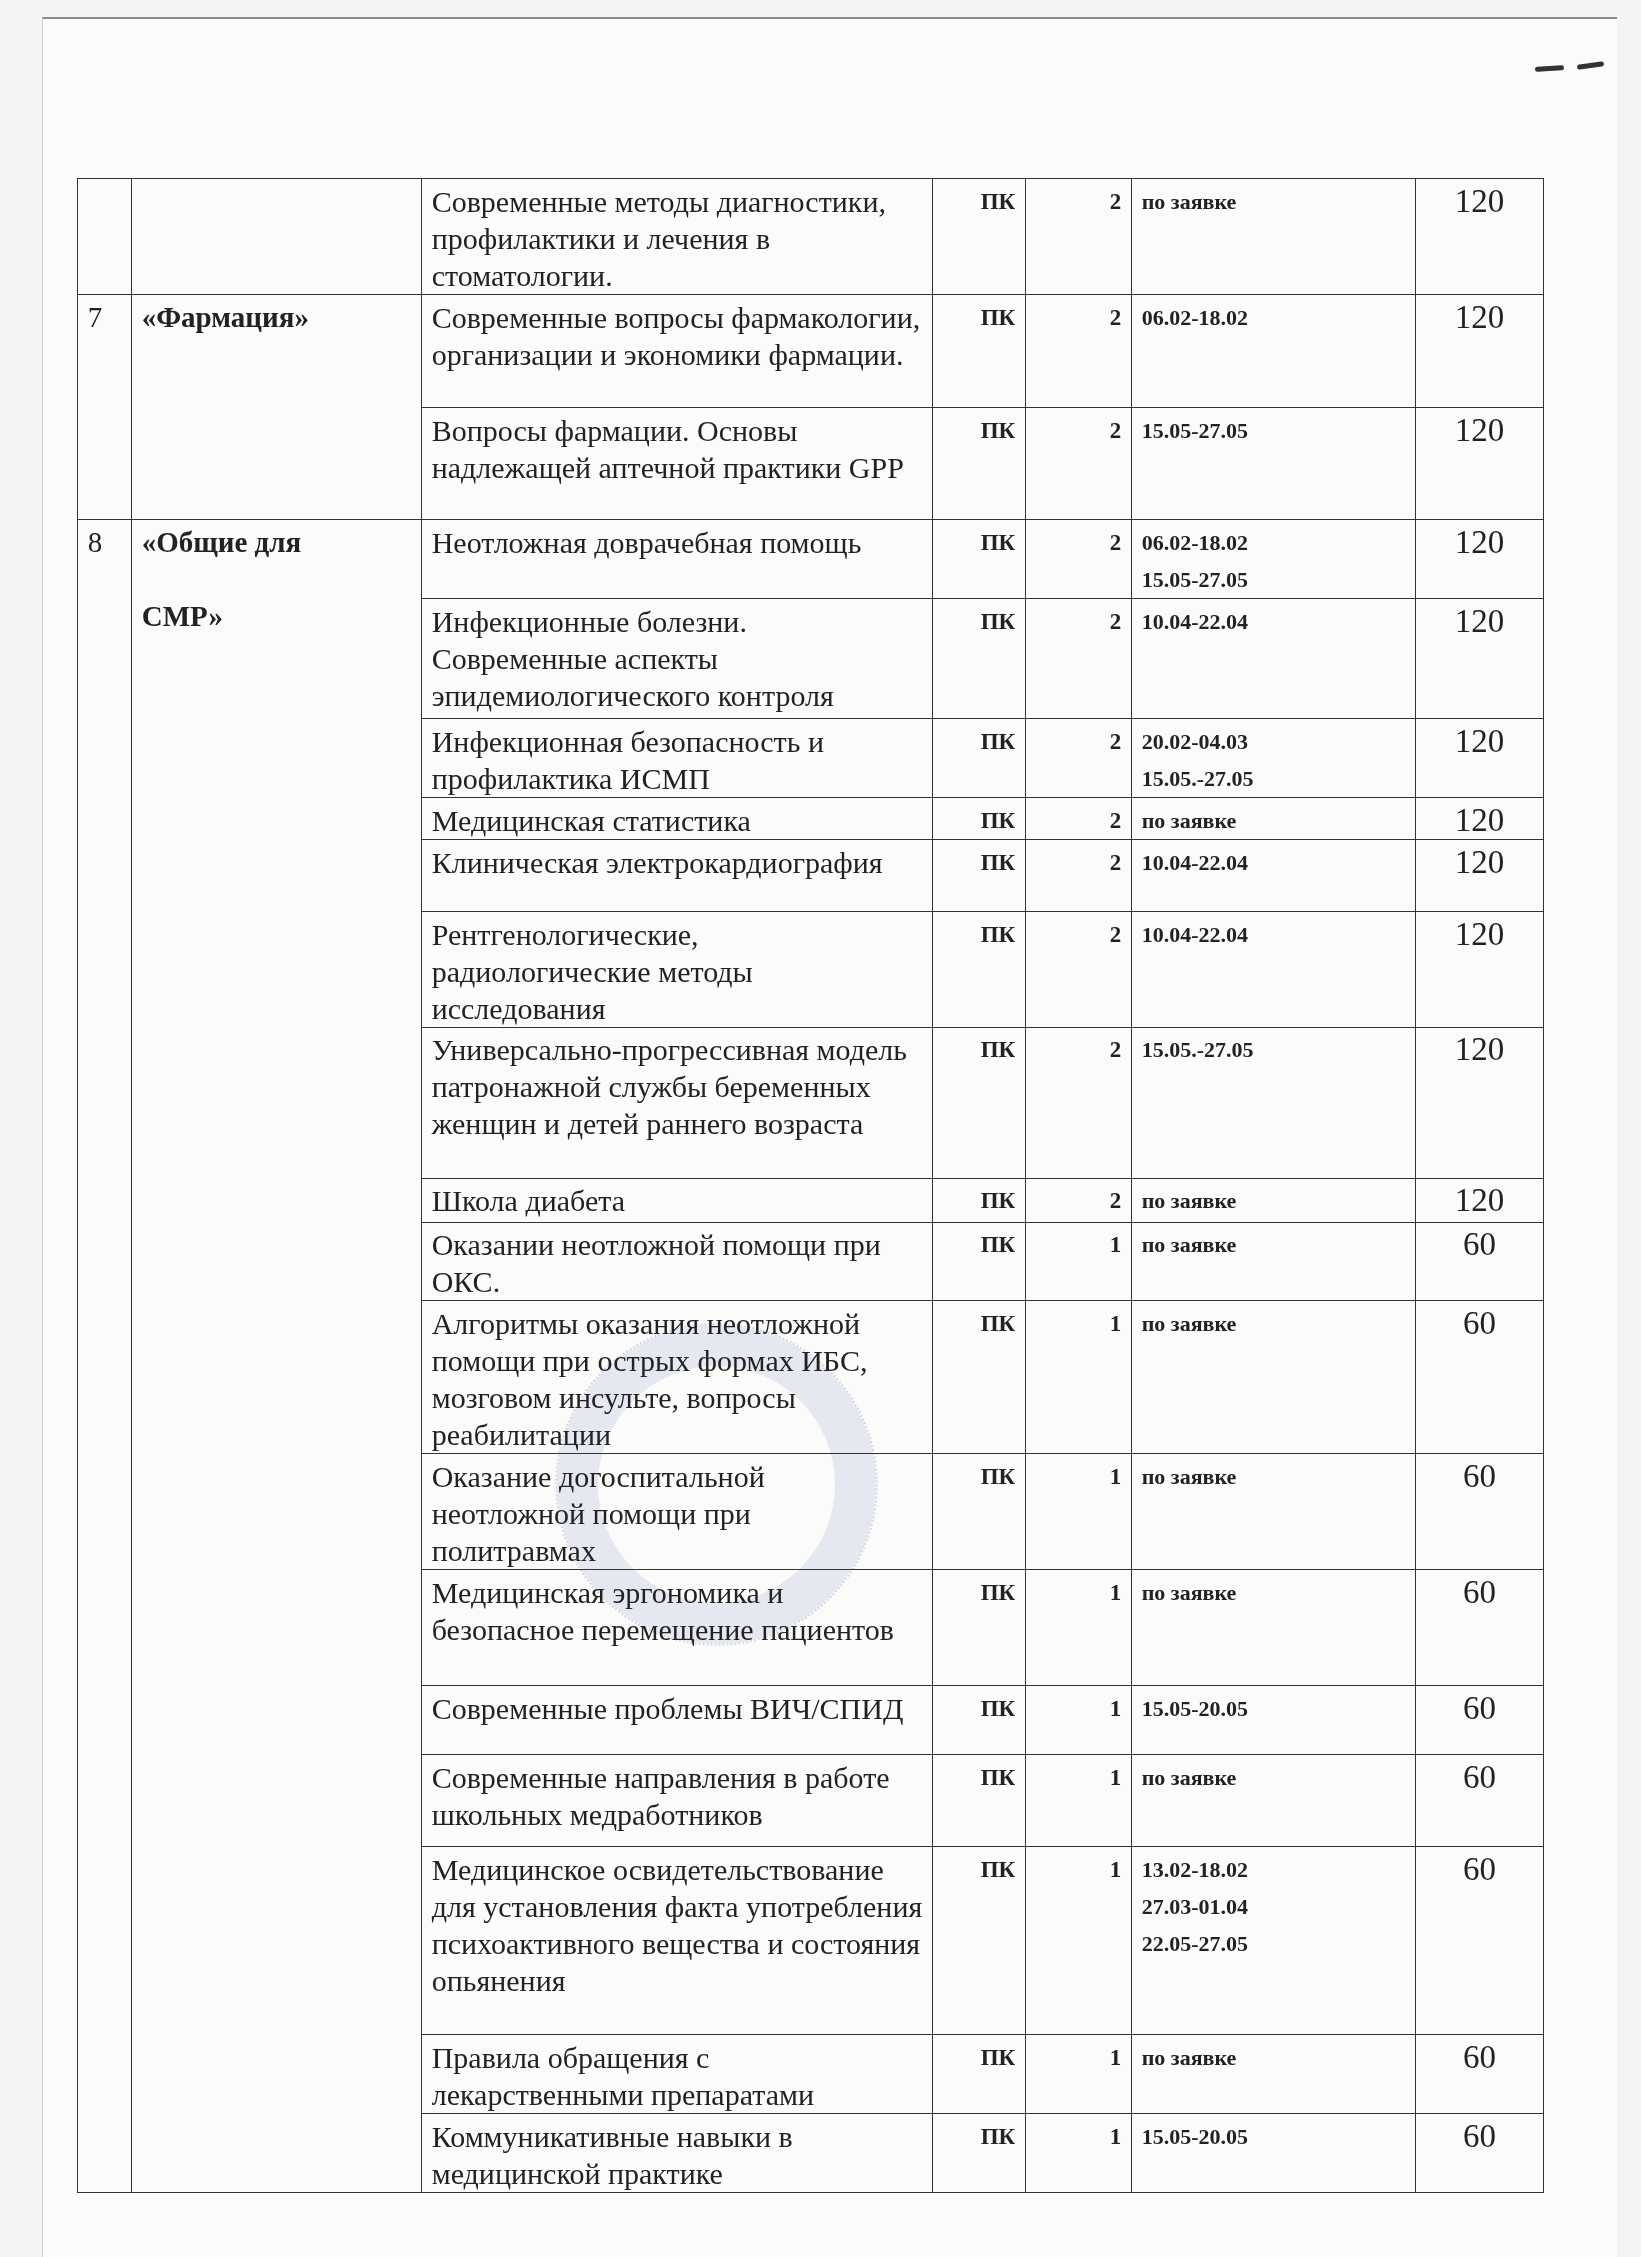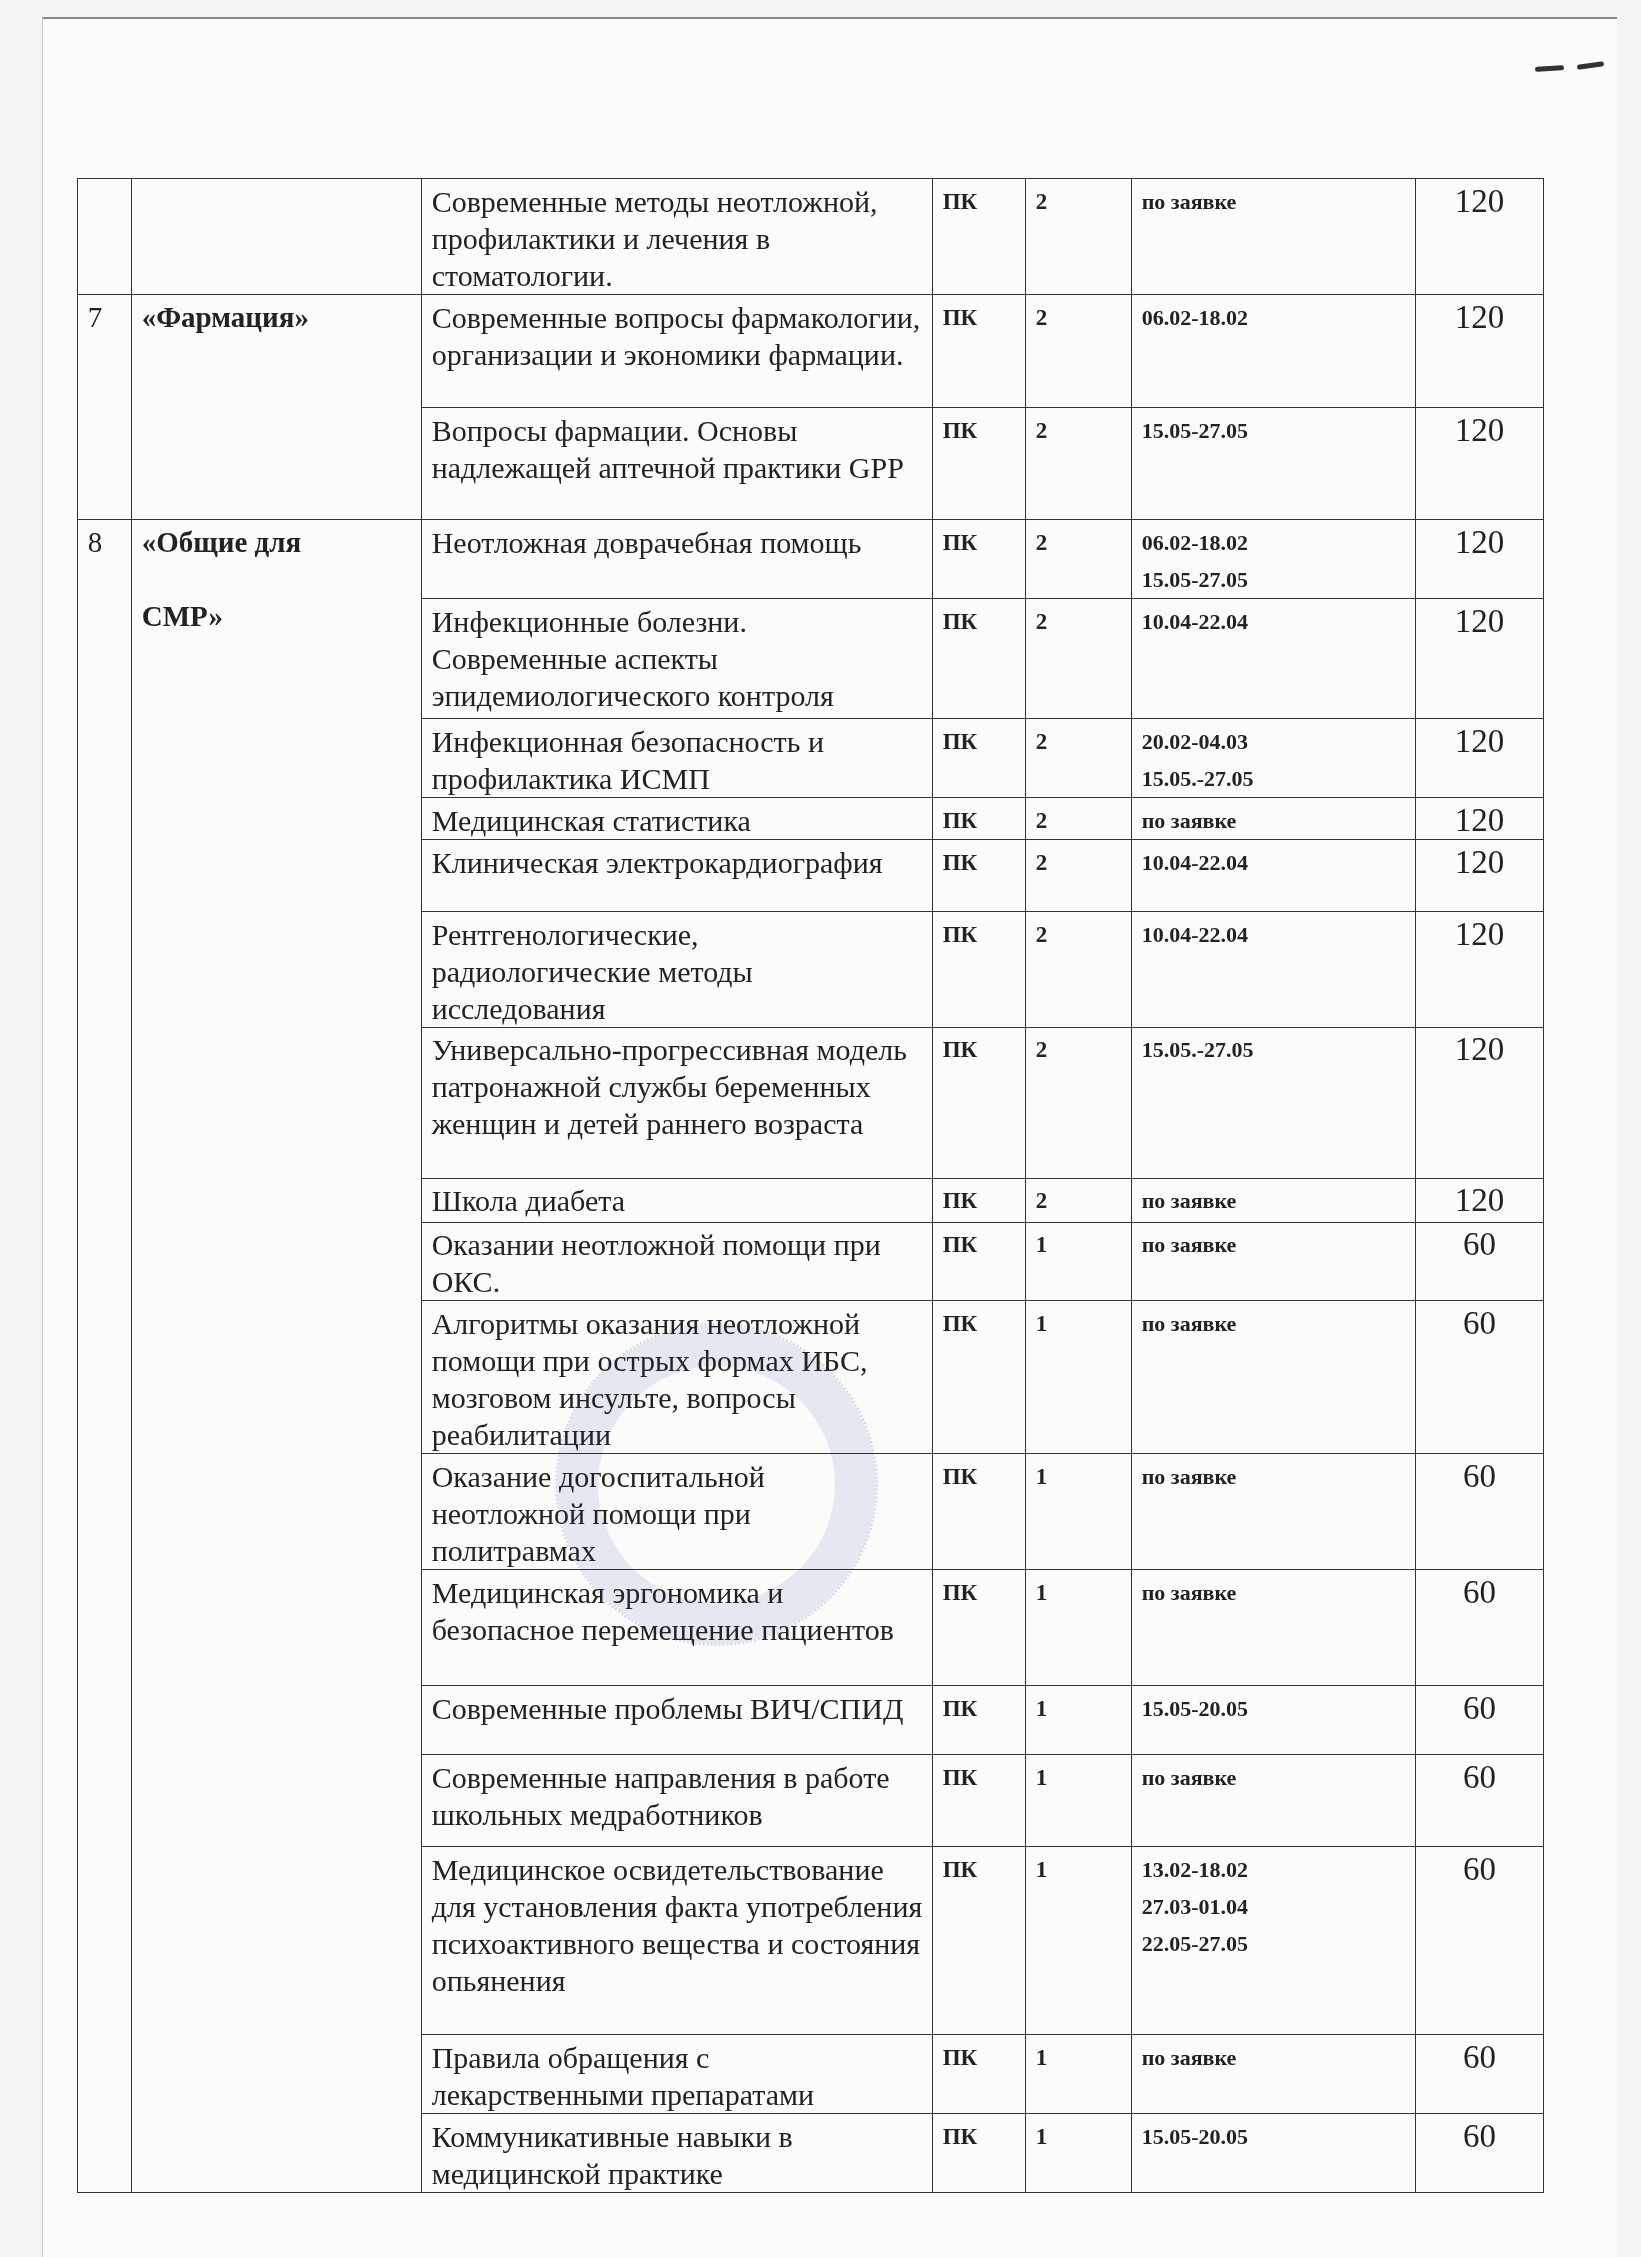--- a/index.html
+++ b/index.html
@@ -27,21 +27,21 @@
     border-collapse: collapse; table-layout: fixed;
   }
   table.plan td {
     border: 1.9px solid #333; vertical-align: top; padding: 3.9px 9.7px 0 9.7px;
     line-height: 37px;
   }
   td.num { font-size: 29px; text-align: left; padding-left: 7.7px; }
   td.spec { font-size: 29px; font-weight: bold; }
   td.spec .gap { display: block; height: 37px; }
   td.title { font-size: 30px; }
-  td.type, td.weeks { font-size: 23px; font-weight: bold; text-align: left; padding-top: 5.8px; line-height: 27px; }
+  td.type, td.weeks { font-size: 23px; font-weight: bold; text-align: right; padding-top: 5.8px; line-height: 27px; }
   td.dates { font-size: 22px; font-weight: bold; text-align: left; padding-top: 5.8px; line-height: 27px; }
   td.hours { font-size: 33px; text-align: center; padding-top: 3.9px; }
   .date-line { display: block; }
 </style>
 </head>
 <body>
 
 <div class="paper"></div>
 <div class="stamp"></div>
 <div class="mark" style="left:1535px; top:66px; width:29px; transform:rotate(-4deg);"></div>
@@ -54,21 +54,21 @@
     <col style="width:511px">
     <col style="width:93px">
     <col style="width:106px">
     <col style="width:284px">
     <col style="width:128px">
   </colgroup>
   <tbody id="tbody">
       <tr style="height: 112px;">
         <td class="num" rowspan="1"></td>
         <td class="spec" rowspan="1"></td>
-        <td class="title">Современные методы неотложной, профилактики и лечения в стоматологии.</td>
+        <td class="title">Современные методы диагностики, профилактики и лечения в стоматологии.</td>
         <td class="type">ПК</td>
         <td class="weeks">2</td>
         <td class="dates">
           <span class="date-line">по заявке</span>
         </td>
         <td class="hours">120</td>
       </tr>
       <tr style="height: 113px;">
         <td class="num" rowspan="2">7</td>
         <td class="spec" rowspan="2">

